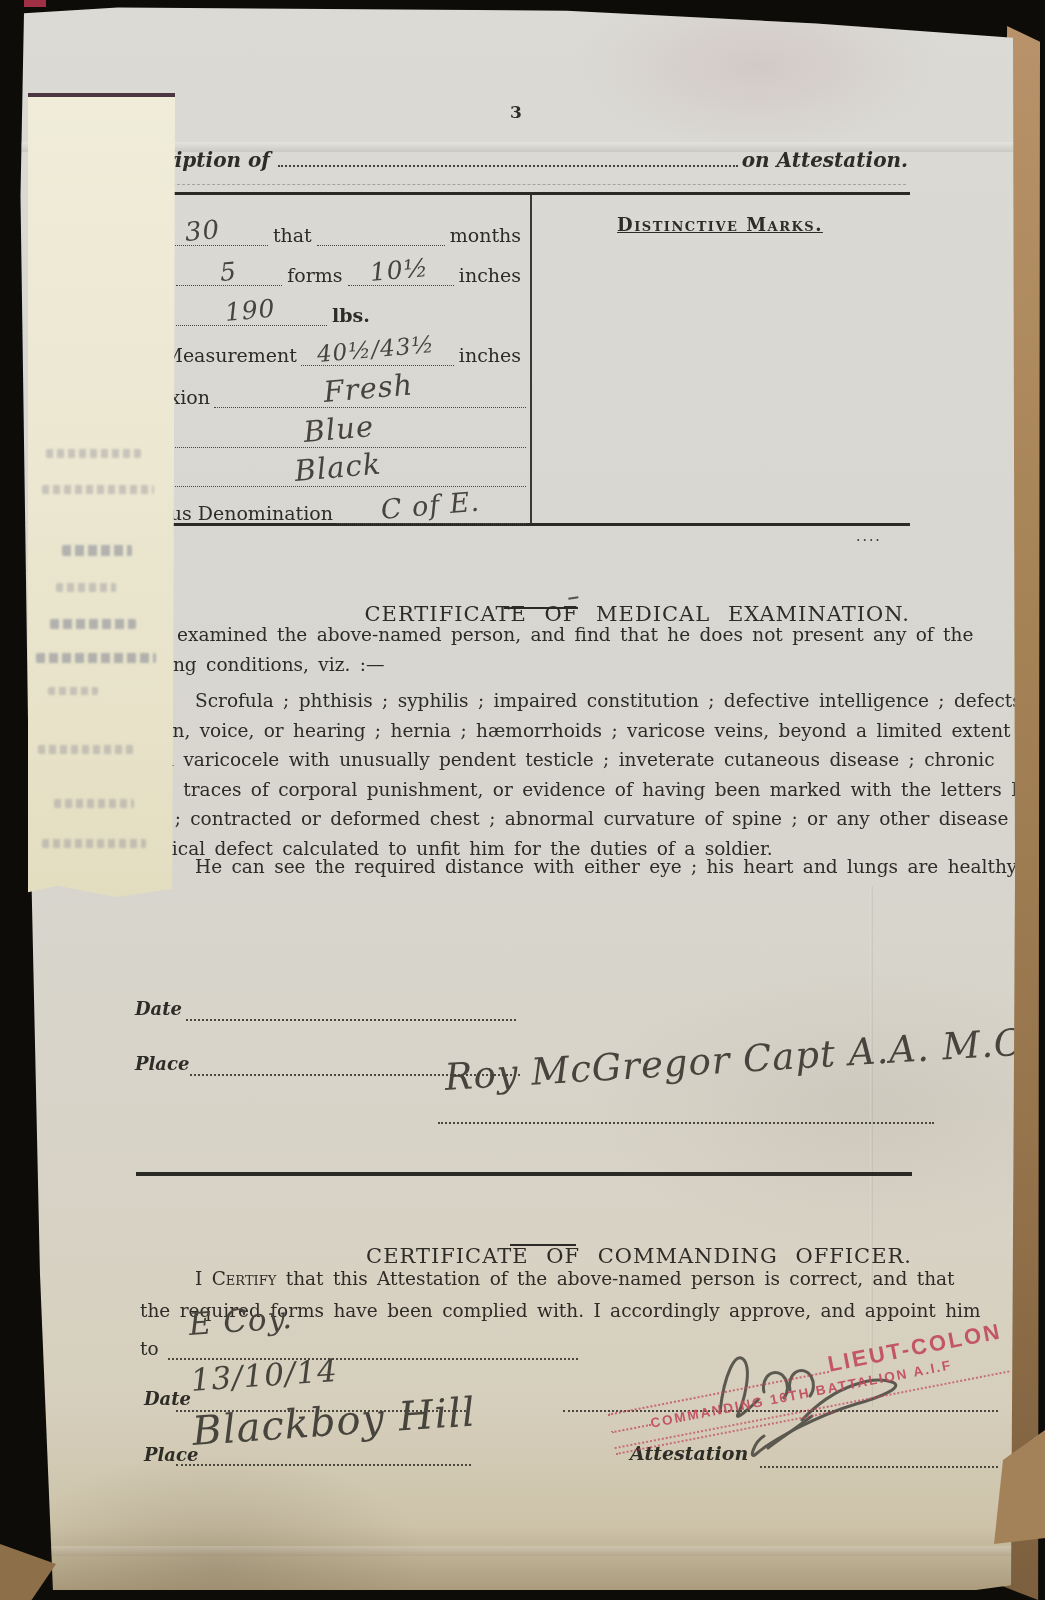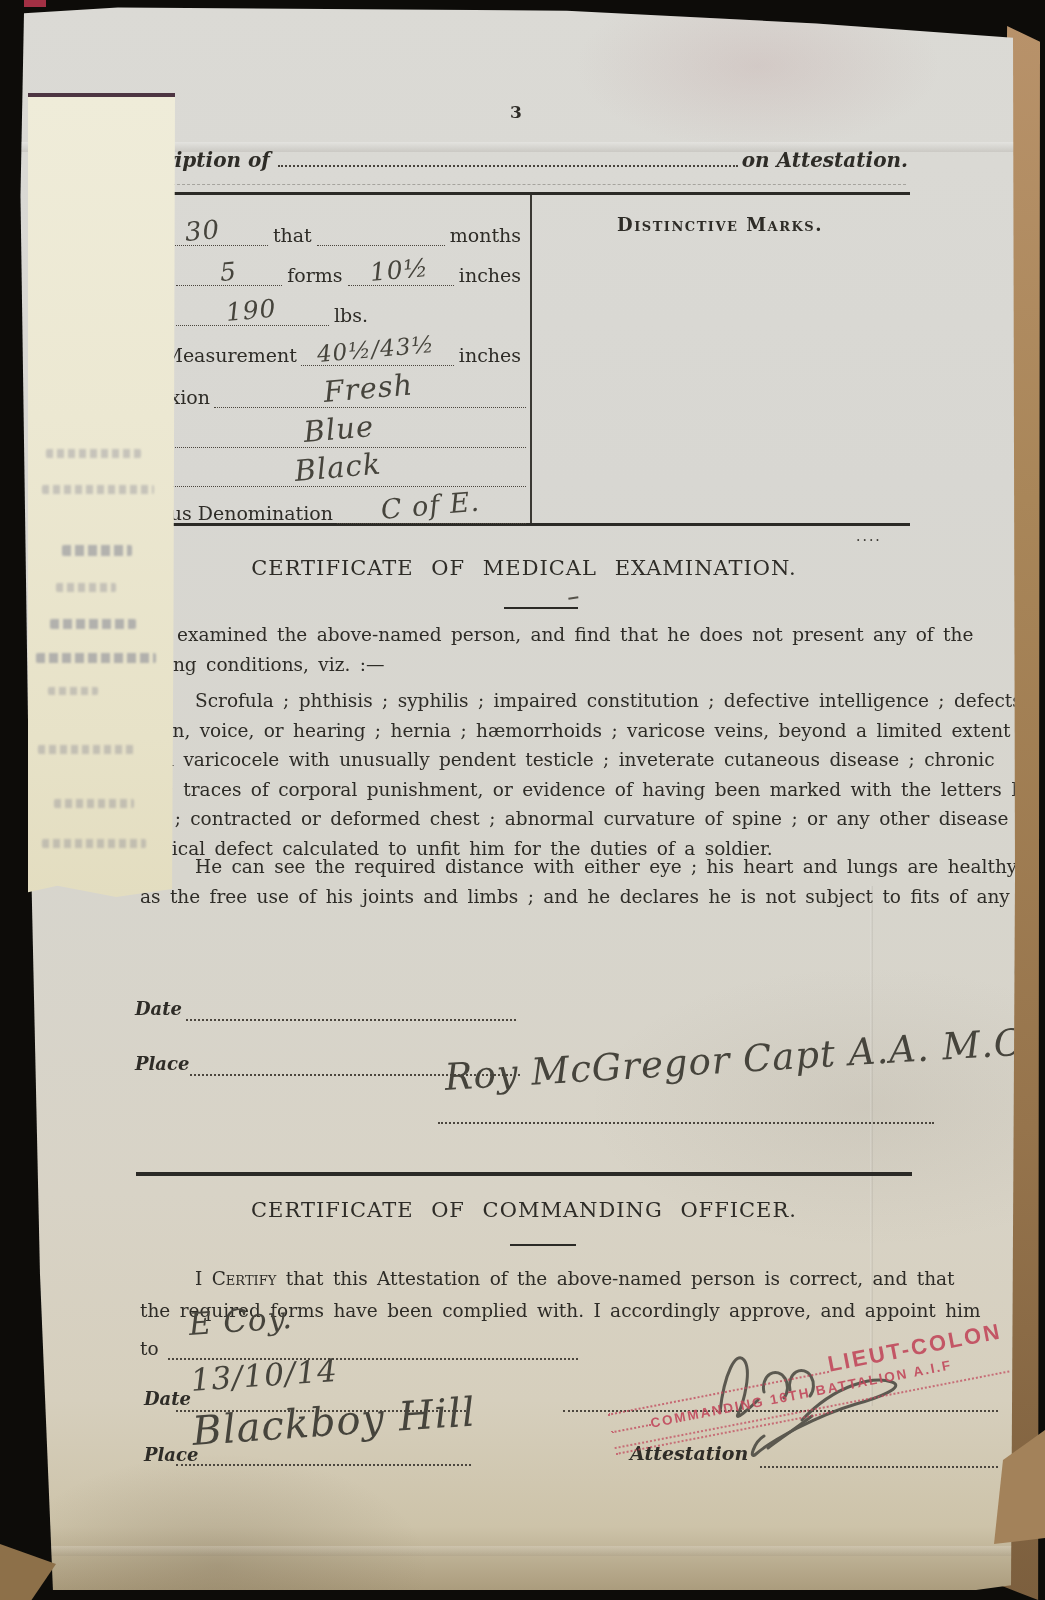--- a/index.html
+++ b/index.html
@@ -49,22 +49,22 @@
     clip-path:polygon(30% 25%,100% 0,100% 90%,15% 95%);z-index:2;}
 
   
   .abs{position:absolute;}
   .pnum{font-weight:bold;font-size:17px;letter-spacing:1px;}
   .hdr-row{display:flex;align-items:baseline;font-style:italic;font-weight:bold;font-size:20px;}
   .hdr-dots{flex:1;border-bottom:2px dotted #46423b;margin:0 4px 3px 8px;height:0;}
   .dashfaint{border-top:1px dashed rgba(70,66,58,.35);height:0;}
   .rule{background:#2b2a26;}
   .vline{position:absolute;width:2px;background:#3a3833;}
-  .dmarks{font-variant:small-caps;font-weight:bold;font-size:18px;letter-spacing:1.5px;}
-  .title{font-size:21px;letter-spacing:1px;word-spacing:10px;text-align:center;}
+  .dmarks{font-variant:small-caps;font-weight:bold;font-size:18px;letter-spacing:1.5px;text-decoration:underline;}
+  .title{font-size:21px;letter-spacing:1px;word-spacing:10px;text-align:right;margin-top:46px;}
   .bline{font-size:18.5px;word-spacing:3.5px;line-height:29.5px;white-space:nowrap;}
   .indent{padding-left:55px;}
   .itlabel{font-style:italic;font-weight:bold;font-size:18px;}
   .dotline{border-bottom:2px dotted #4b463e;height:0;}
   .sc{font-variant:small-caps;}
   
   .drow{position:absolute;display:flex;align-items:flex-end;left:122px;width:386px;font-size:19px;}
   .dseg{flex:1;border-bottom:1.8px dotted #4b463e;text-align:center;position:relative;}
   .unit{margin:0 5px;white-space:nowrap;}
   .dlabel{white-space:nowrap;margin-right:4px;}
@@ -130,21 +130,21 @@
     <span class="dlabel">ght</span>
     <span class="dseg"><span class="hand">5</span></span>
     <span class="unit">forms</span>
     <span class="dseg"><span class="hand">10½</span></span>
     <span class="unit">inches</span>
   </div>
 
   <div class="drow" style="top:286px;height:34px">
     <span class="dlabel">ght</span>
     <span class="dseg" style="max-width:210px"><span class="hand">190</span></span>
-    <span class="unit" style="font-weight:normal">lbs.</span>
+    <span class="unit" style="font-weight:bold">lbs.</span>
     <span style="flex:1"></span>
   </div>
 
   <div class="drow" style="top:326px;height:34px">
     <span class="dlabel">st Measurement</span>
     <span class="dseg"><span class="hand" style="font-size:23px">40½/43½</span></span>
     <span class="unit">inches</span>
   </div>
 
   <div class="drow" style="top:366px;height:36px">
@@ -178,21 +178,20 @@
     <div class="bline indent">Scrofula ; phthisis ; syphilis ; impaired constitution ; defective intelligence ; defects</div>
     <div class="bline">ision, voice, or hearing ; hernia ; hæmorrhoids ; varicose veins, beyond a limited extent ;</div>
     <div class="bline">ked varicocele with unusually pendent testicle ; inveterate cutaneous disease ; chronic</div>
     <div class="bline">rs ; traces of corporal punishment, or evidence of having been marked with the letters D.</div>
     <div class="bline">.C. ; contracted or deformed chest ; abnormal curvature of spine ; or any other disease</div>
     <div class="bline">hysical defect calculated to unfit him for the duties of a soldier.</div>
   </div>
 
   <div class="abs" style="left:122px;top:846px">
     <div class="bline indent">He can see the required distance with either eye ; his heart and lungs are healthy ;</div>
-    <div class="bline">as the free use of his joints and limbs ; and he declares he is not subject to fits of any</div>
   </div>
 
 
   <div class="abs itlabel" style="left:117px;top:992px">Date</div>
   <div class="abs dotline" style="left:168px;top:1013px;width:330px"></div>
   <div class="abs itlabel" style="left:117px;top:1047px">Place</div>
   <div class="abs dotline" style="left:172px;top:1068px;width:330px"></div>
 
   <div class="abs hand sig-med" style="left:428px;top:1050px">Roy McGregor Capt A.A. M.C</div>
   <div class="abs dotline" style="left:420px;top:1116px;width:496px"></div>

